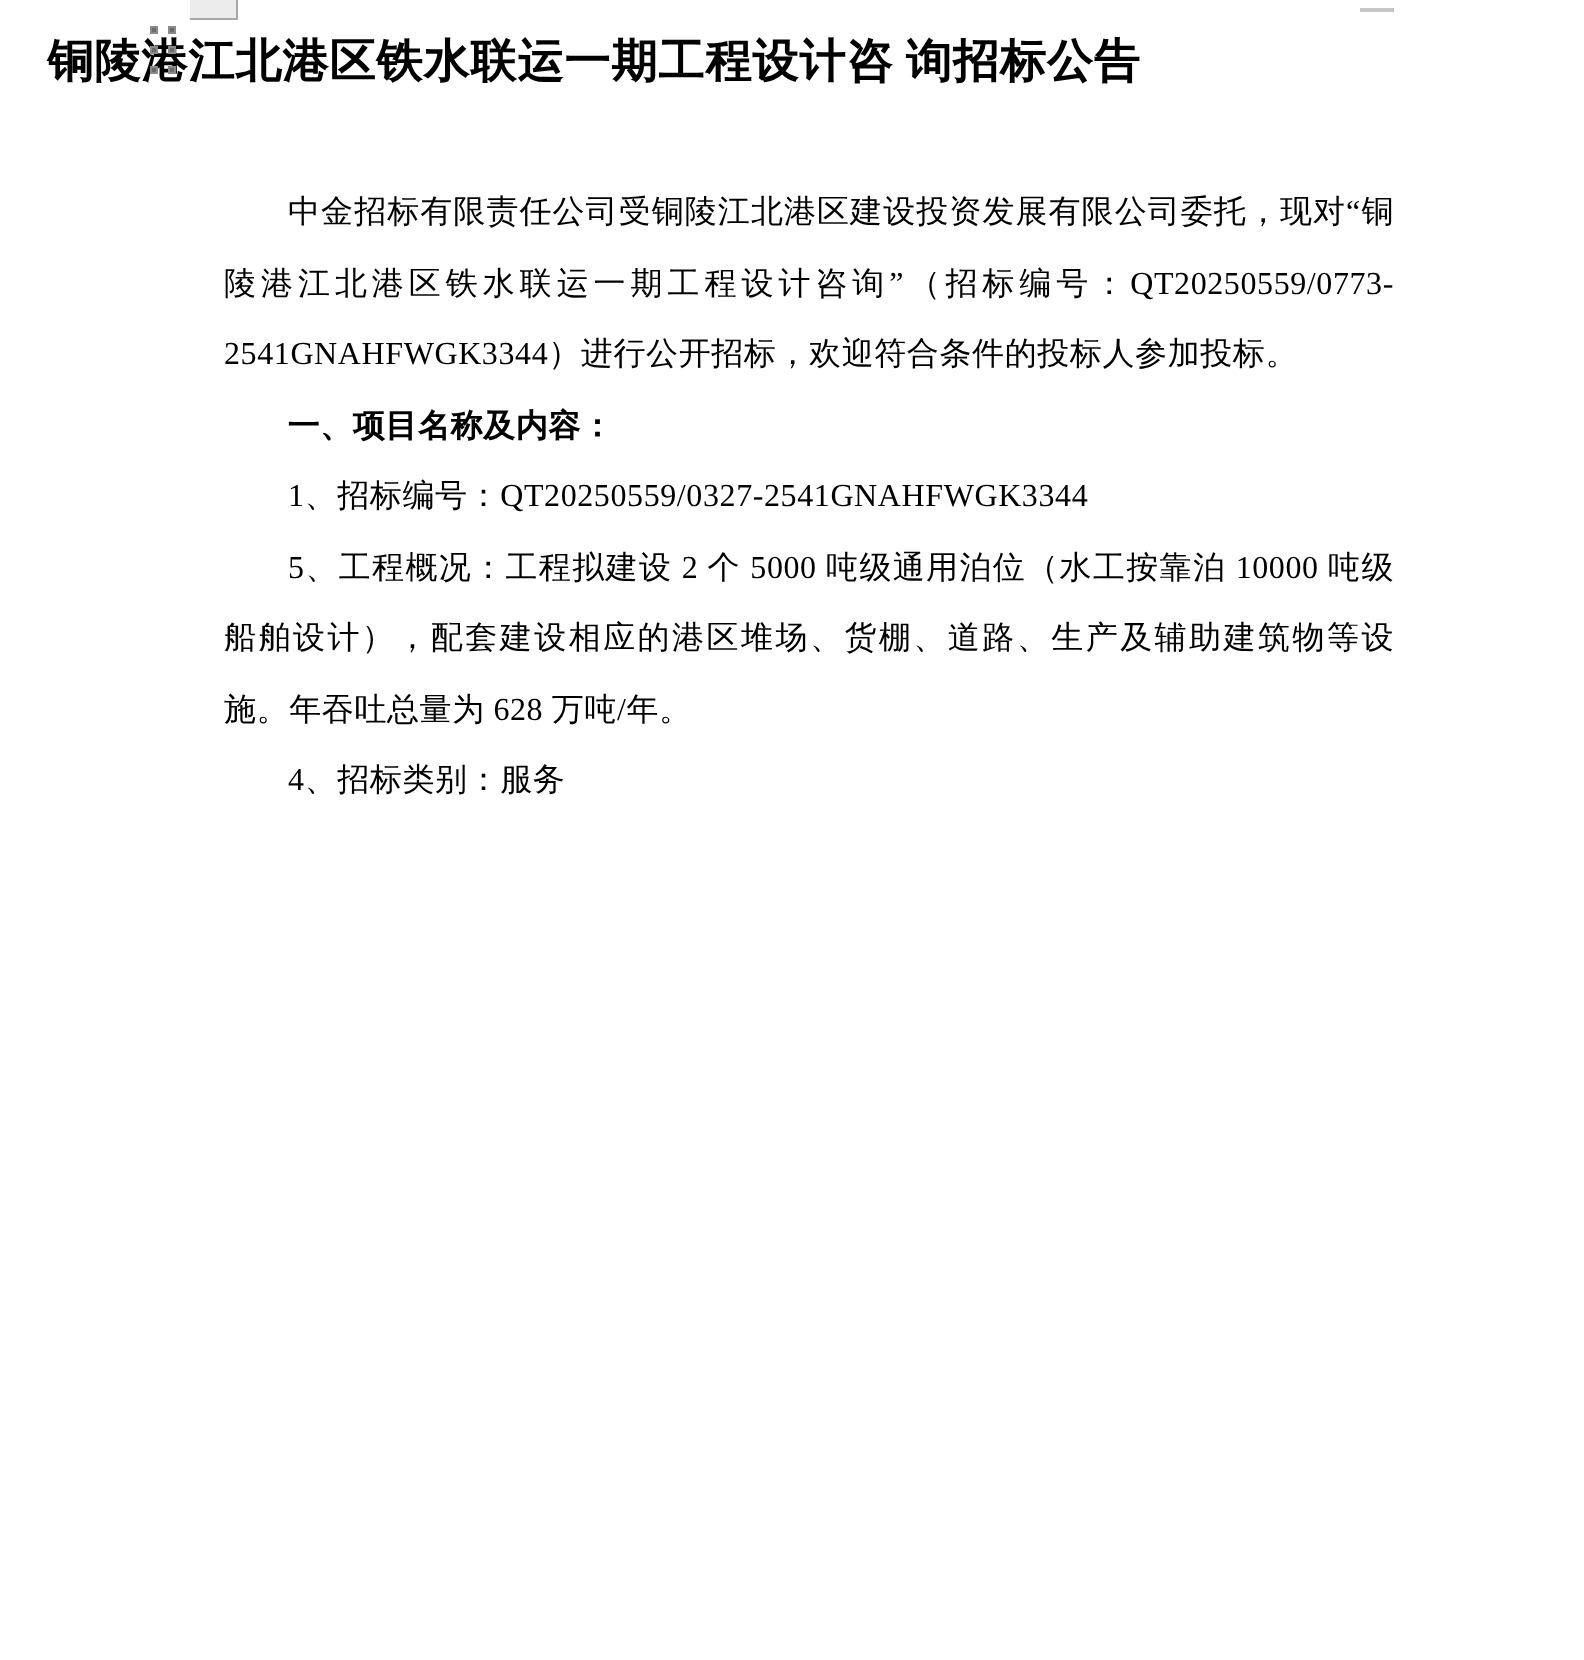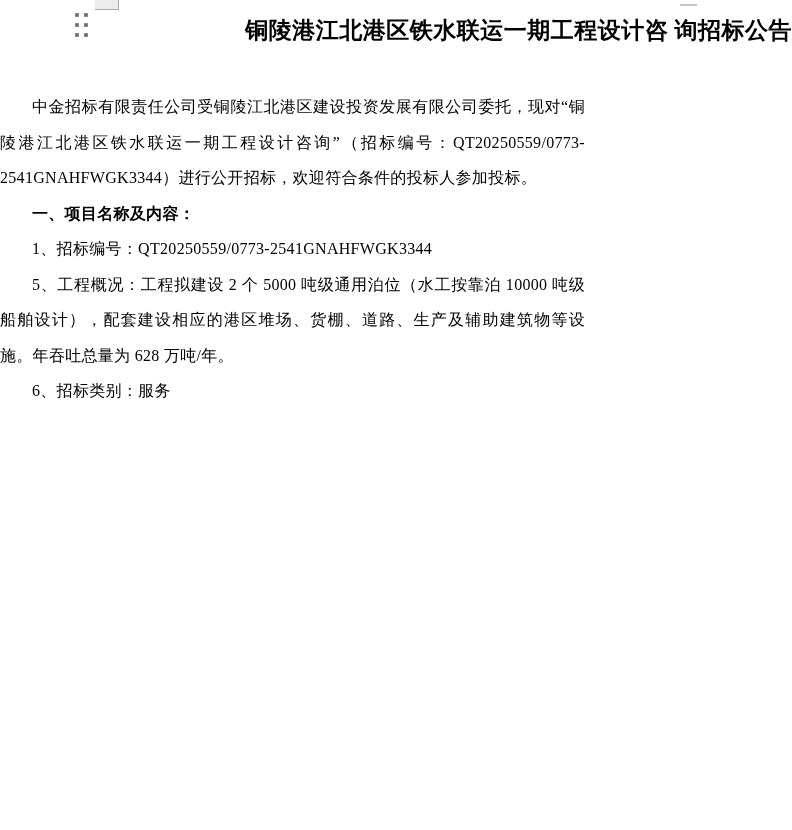--- a/index.html
+++ b/index.html
@@ -39,30 +39,31 @@
     cursor: move;
   }
   .drag-handle .dot {
     width: 4px; height: 4px;
     background: #6b6b6b;
     box-shadow: inset 0 0 0 1px #8a8a8a;
   }
 
   .doc-title {
     margin-top: 16px;
-    text-align: right;
+    text-align: left;
     font-size: 23px;
     font-weight: bold;
     letter-spacing: 0.5px;
     line-height: 30px;
     padding-left: 24px;
   }
 
   .doc-body {
     margin-top: 43px;
+    margin-left: 112px;
     width: 585px;
     font-size: 16px;
     letter-spacing: 0.3px;
   }
   .para {
     line-height: 35.5px;
     text-indent: 2em;
     text-align: justify;
   }
   .para.bold { font-weight: bold; }
@@ -80,16 +81,16 @@
   <span class="dot"></span>
   <span class="dot"></span>
   <span class="dot"></span>
 </div>
 
 <h1 class="doc-title">铜陵港江北港区铁水联运一期工程设计咨 询招标公告</h1>
 
 <div class="doc-body">
   <p class="para">中金招标有限责任公司受铜陵江北港区建设投资发展有限公司委托，现对“铜陵港江北港区铁水联运一期工程设计咨询”（招标编号：QT20250559/0773-2541GNAHFWGK3344）进行公开招标，欢迎符合条件的投标人参加投标。</p>
   <p class="para bold">一、项目名称及内容：</p>
-  <p class="para">1、招标编号：QT20250559/0773-2541GNAHFWGK3344</p>
+  <p class="para">1、招标编号：QT20250559/0327-2541GNAHFWGK3344</p>
   <p class="para">5、工程概况：工程拟建设 2 个 5000 吨级通用泊位（水工按靠泊 10000 吨级船舶设计），配套建设相应的港区堆场、货棚、道路、生产及辅助建筑物等设施。年吞吐总量为 628 万吨/年。</p>
-  <p class="para">6、招标类别：服务</p>
+  <p class="para">4、招标类别：服务</p>
 </div>
 
 </body></html>

